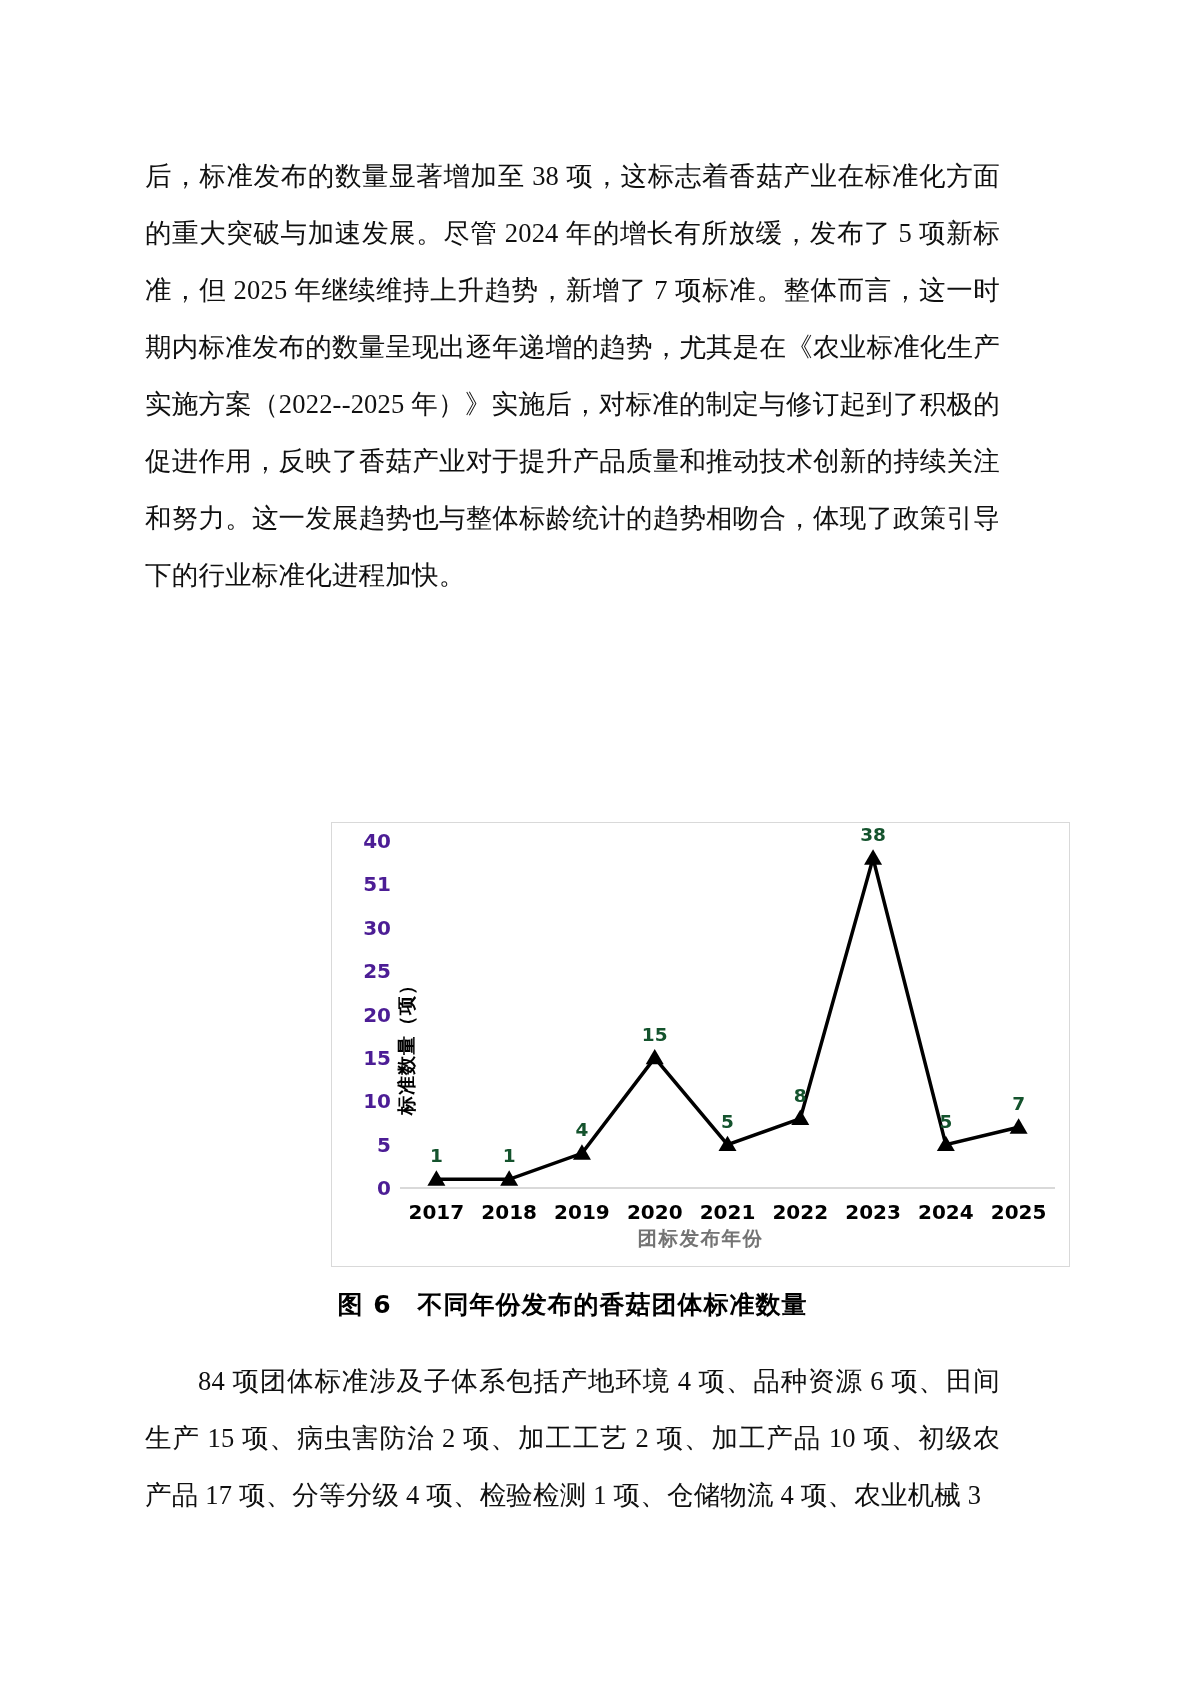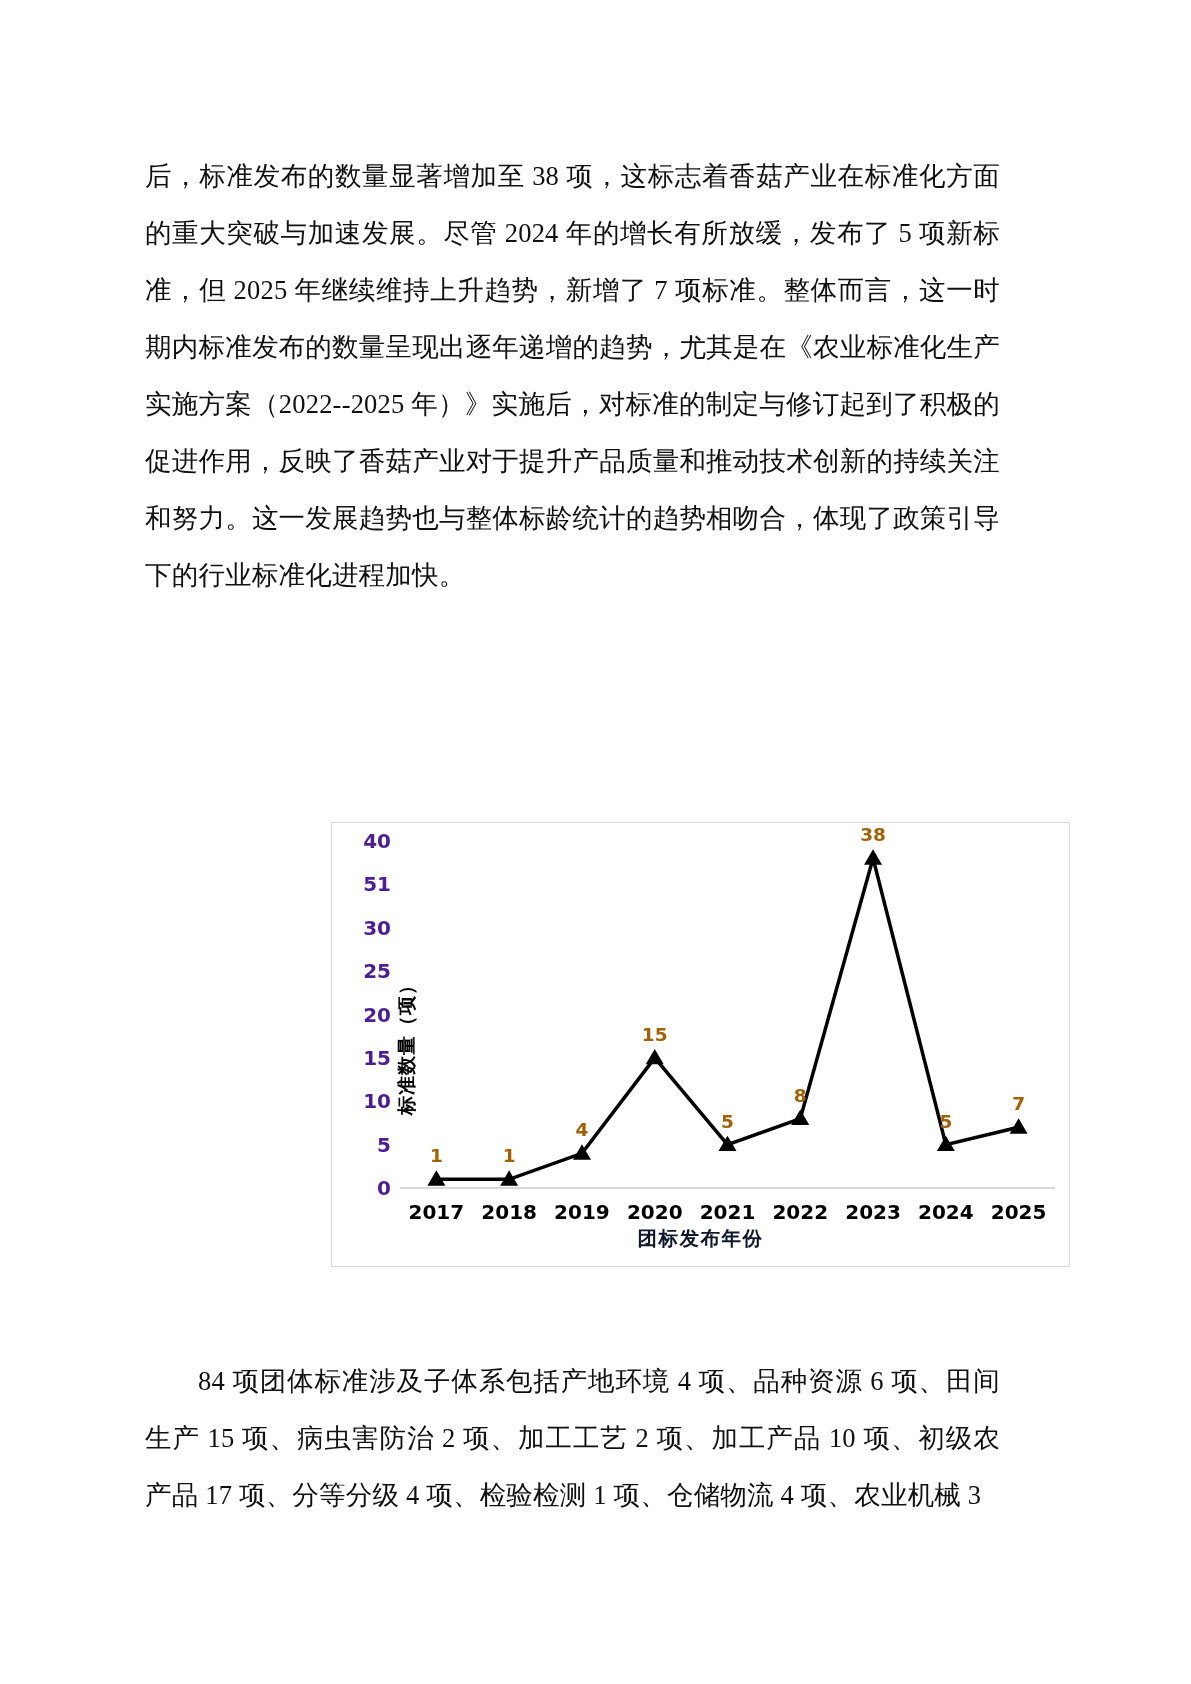--- a/index.html
+++ b/index.html
@@ -77,21 +77,21 @@
   .xlabel-title {
     position: absolute;
     left: 0;
     right: 0;
     bottom: 14px;
     text-align: center;
     font-family: Liberation Sans, sans-serif;
     font-size: 19.5px;
     font-weight: bold;
     letter-spacing: 1.5px;
-    color: #0f172a;
+    color: #737373;
   }
   .plot {
     position: absolute;
     left: 68px;
     top: 18px;
     right: 14px;
     bottom: 78px;
   }
   .ytick {
     position: absolute;
@@ -114,21 +114,21 @@
     font-weight: bold;
     color: #000;
     white-space: nowrap;
   }
   .dlabel {
     position: absolute;
     transform: translate(-50%, -100%);
     font-family: "DejaVu Sans", "Liberation Sans", sans-serif;
     font-size: 18.5px;
     font-weight: bold;
-    color: #a16207;
+    color: #14532d;
     white-space: nowrap;
   }
   .axisline {
     position: absolute;
     left: 0;
     right: 0;
     height: 2px;
     background: #d9d9d9;
   }
   svg.series { position: absolute; left: 0; top: 0; width: 100%; height: 100%; overflow: visible; }
@@ -215,20 +215,21 @@
             <div class="dlabel" style="left: 50%; top: calc(87.5% - 13px);">5</div>
             <div class="dlabel" style="left: 61.1111%; top: calc(80% - 13px);">8</div>
             <div class="dlabel" style="left: 72.2222%; top: calc(5% - 13px);">38</div>
             <div class="dlabel" style="left: 83.3333%; top: calc(87.5% - 13px);">5</div>
             <div class="dlabel" style="left: 94.4444%; top: calc(82.5% - 13px);">7</div>
           </div>
         <div class="xlabel-title">团标发布年份</div>
       </div>
     </div>
 
+    <div class="caption">图 6　不同年份发布的香菇团体标准数量</div>
 
     <div class="para-bottom">
       <p class="para indent">84 项团体标准涉及子体系包括产地环境 4 项、品种资源 6 项、田间生产 15 项、病虫害防治 2 项、加工工艺 2 项、加工产品 10 项、初级农产品 17 项、分等分级 4 项、检验检测 1 项、仓储物流 4 项、农业机械 3</p>
     </div>
 
   </div>
 
 </div>
 
 </body></html>

